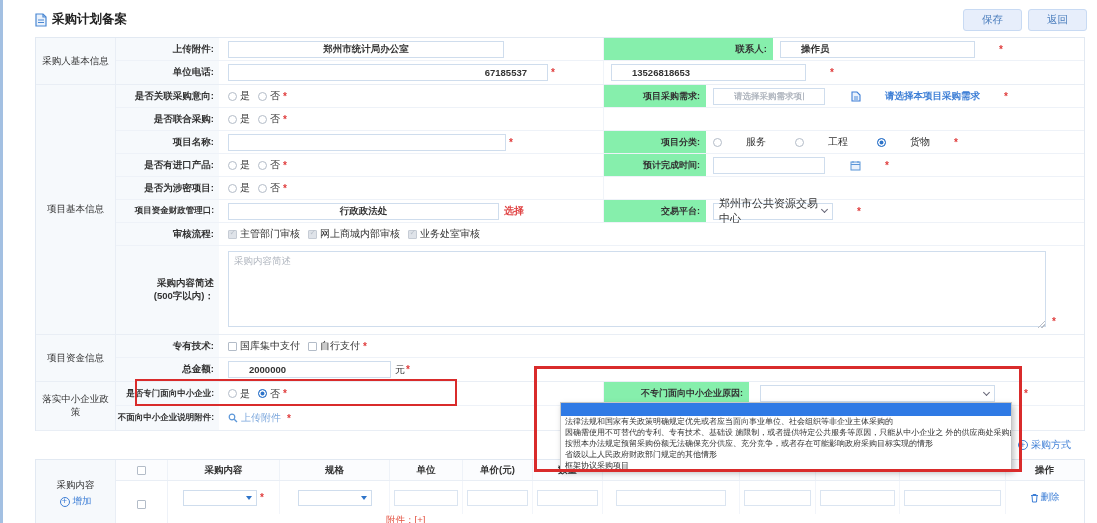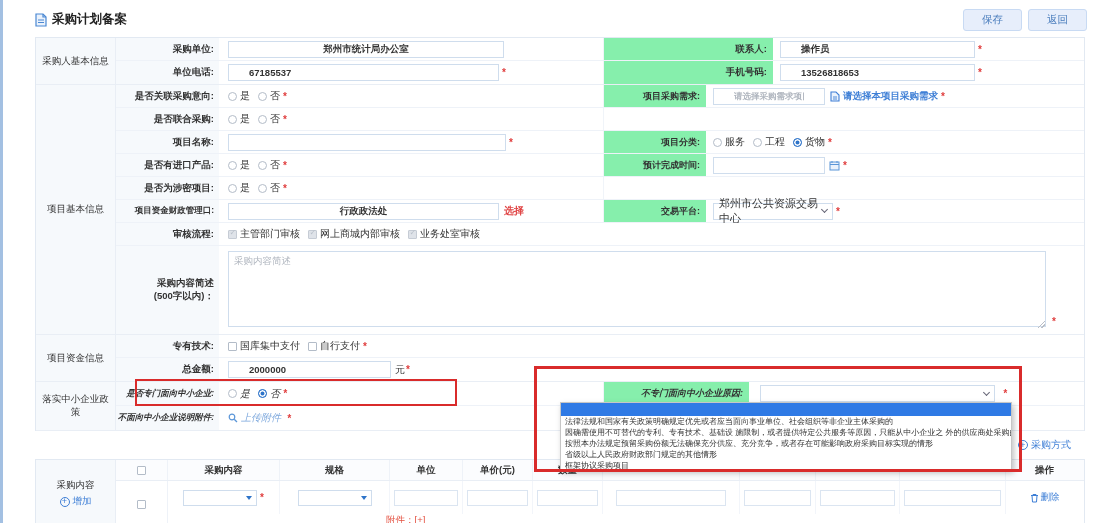--- a/index.html
+++ b/index.html
@@ -18,30 +18,30 @@
 
   
   .form { margin-left:35px; width:1050px; border:1px solid #e2e9f2; border-bottom:none; }
   .band { display:flex; border-bottom:1px solid #e9eef5; }
   .band-label { width:80px; background:#f6f9fc; display:flex; align-items:center; justify-content:center;
     text-align:center; border-right:1px solid #e9eef5; font-size:9.5px; color:#333; padding:2px; }
   .rows { flex:1; display:flex; flex-direction:column; }
   .row { display:flex; height:23px; border-bottom:1px solid #eef2f8; }
   .row:last-child { border-bottom:none; }
   .row.tall { height:88px; }
-  .row.h24 { height:24px;font-style:italic; }
+  .row.h24 { height:24px; }
   .lbl { width:103px; background:#f6f9fc; display:flex; align-items:center; justify-content:flex-end;
     padding-right:5px; font-weight:bold; font-size:9.5px; white-space:nowrap; overflow:hidden; }
   .lbl.tight { font-size:8.5px; }
   .val { flex:1; display:flex; align-items:center; padding-left:9px; background:#fff; min-width:0; }
   .valL { width:385px; flex:none; border-right:1px solid #f0f4f9; }
   .lblR { width:169px; background:#86efac; display:flex; align-items:center; justify-content:flex-end;
     padding-right:6px; font-weight:bold; font-size:9.5px; white-space:nowrap; }
   .lblR.b { width:102px; font-size:9px; }
-  .valR { flex:1; display:flex; align-items:center; padding-left:7px; min-width:0; }
+  .valR { flex:1; display:flex; align-items:center; padding-left:7px; min-width:0;gap:21px; }
 
   input.tx { height:17px; border:1px solid #cfdded; font-size:9.5px; padding:0 20px; color:#333;
     font-family:inherit; outline:none; background:#fff;font-weight:bold; }
   input.tx::placeholder { color:#b0b6bf; }
   .center { text-align:center; }
   .st { color:#e03c3c; margin-left:3px; font-size:10px; font-weight:bold; }
   .link { color:#3e7fd6; cursor:pointer; white-space:nowrap; }
   .rlink { color:#e04545; cursor:pointer; margin-left:5px; }
 
   .ro { width:9px; height:9px; border:1px solid #b3bcc8; border-radius:50%; background:#fff;
@@ -133,37 +133,36 @@
       <button class="btn">返回</button>
     </div>
   </div>
 
   <div class="form">
 
     <div class="band">
       <div class="band-label">采购人基本信息</div>
       <div class="rows">
         <div class="row">
-          <div class="lbl">采购单位:</div>
+          <div class="lbl">上传附件:</div>
           <div class="val valL">
             <input class="tx center" style="width: 276px;" value="郑州市统计局办公室">
           </div>
           <div class="lblR">联系人:</div>
           <div class="valR">
             <input class="tx" style="width: 195px;" value="操作员">
             <span class="st">*</span>
           </div>
         </div>
         <div class="row">
           <div class="lbl">单位电话:</div>
           <div class="val valL">
-            <input class="tx" style="width: 271px;" value="67185537">
-            <span class="st">*</span>
-          </div>
-          <div class="lblR">手机号码:</div>
+            <input class="tx" style="width: 320px; text-align: right;" value="67185537">
+            <span class="st">*</span>
+          </div>
           <div class="valR">
             <input class="tx" style="width: 195px;" value="13526818653">
             <span class="st">*</span>
           </div>
         </div>
       </div>
     </div>
 
     <div class="band">
       <div class="band-label">项目基本信息</div>

